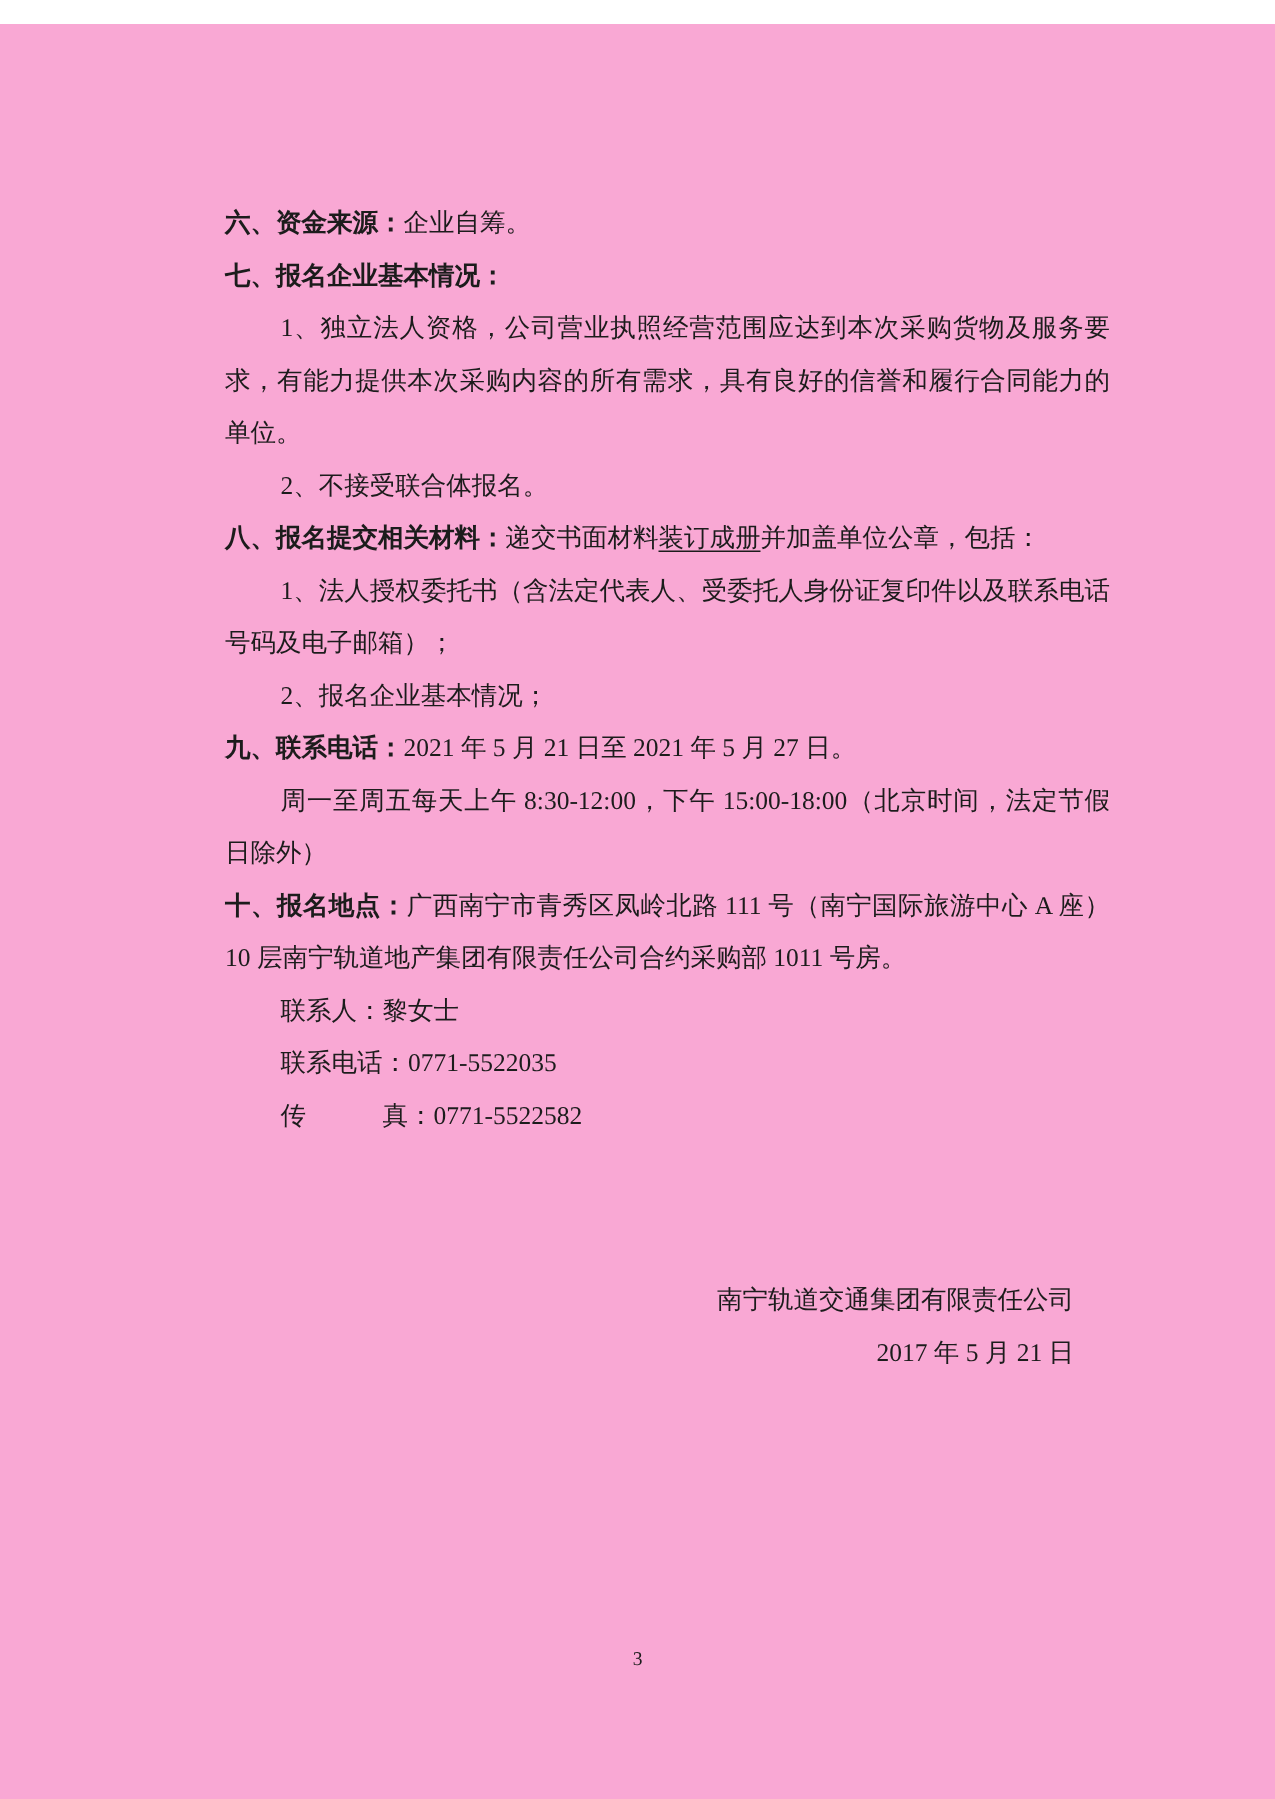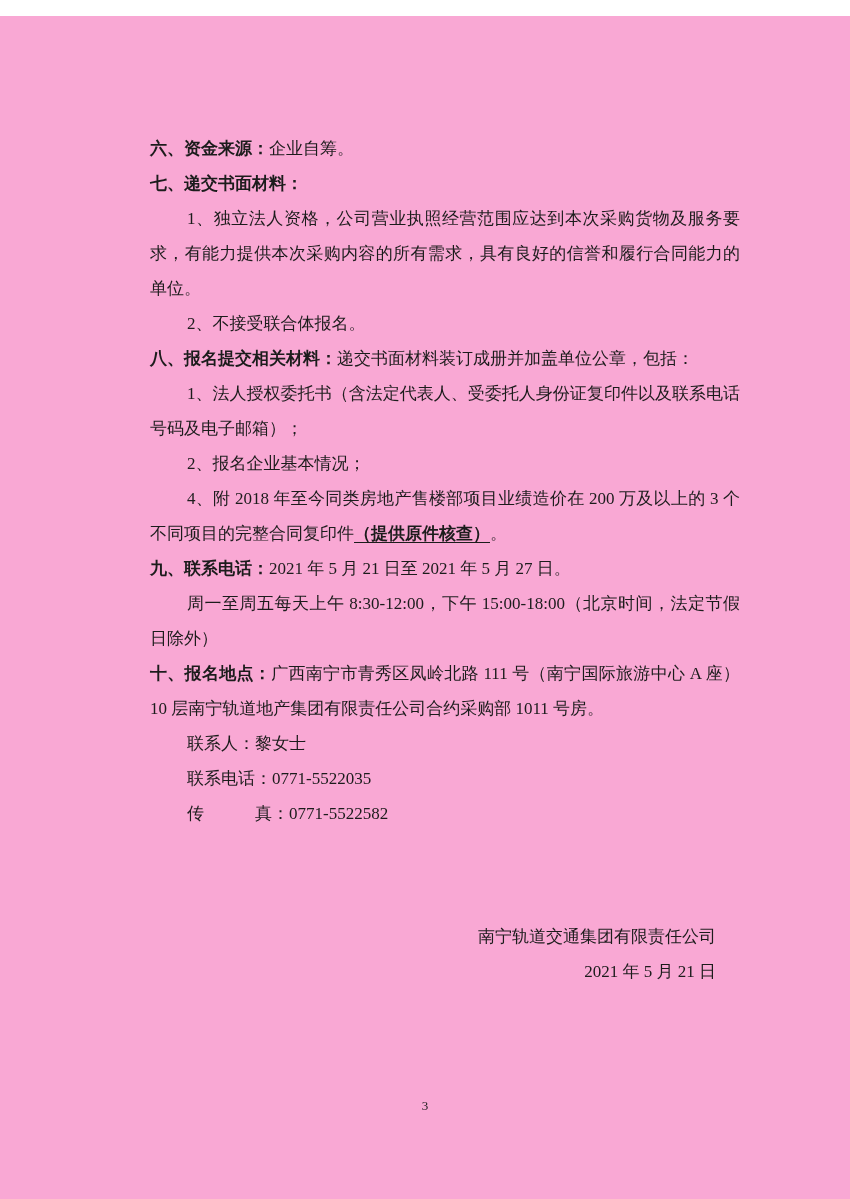--- a/index.html
+++ b/index.html
@@ -26,21 +26,21 @@
     width: 590px;
   }
   p.para {
     margin: 0;
     font-size: 17px;
     line-height: 35px;
     text-align: justify;
   }
   p.indent { text-indent: 37px; }
   .lbl { font-weight: bold; }
-  .u { text-underline-offset: 3px; }
+  .u { text-decoration: underline; text-underline-offset: 3px; }
   .bu { font-weight: bold; text-decoration: underline; text-underline-offset: 3px; }
   .sig {
     margin-top: 88px;
     padding-right: 24px;
   }
   .sig p.para { text-align: right; text-indent: 0; }
   .pagenum {
     position: absolute;
     top: 1081px;
     left: 0;
@@ -51,49 +51,48 @@
   }
 </style>
 </head>
 <body>
 
 <div class="page">
   <div class="content">
 
     <p class="para"><b class="lbl">六、资金来源：</b><span>企业自筹。</span></p>
 
-    <p class="para"><b class="lbl">七、递交书面材料：</b></p>
+    <p class="para"><b class="lbl">七、报名企业基本情况：</b></p>
 
     <p class="para indent">1、独立法人资格，公司营业执照经营范围应达到本次采购货物及服务要求，有能力提供本次采购内容的所有需求，具有良好的信誉和履行合同能力的单位。</p>
 
     <p class="para indent">2、不接受联合体报名。</p>
 
     <p class="para"><b class="lbl">八、报名提交相关材料：</b><span>递交书面材料</span><span class="u">装订成册</span><span>并加盖单位公章，包括：</span></p>
 
     <p class="para indent">1、法人授权委托书（含法定代表人、受委托人身份证复印件以及联系电话号码及电子邮箱）；</p>
 
     <p class="para indent">2、报名企业基本情况；</p>
 
 
-    <p class="para indent"><span>4、附 2018 年至今同类房地产售楼部项目业绩造价在 200 万及以上的 3 个不同项目的完整合同复印件</span><span class="bu">（提供原件核查）</span><span>。</span></p>
 
     <p class="para"><b class="lbl">九、联系电话：</b><span>2021 年 5 月 21 日至 2021 年 5 月 27 日。</span></p>
 
     <p class="para indent">周一至周五每天上午 8:30-12:00，下午 15:00-18:00（北京时间，法定节假日除外）</p>
 
     <p class="para"><b class="lbl">十、报名地点：</b><span>广西南宁市青秀区凤岭北路 111 号（南宁国际旅游中心 A 座）10 层南宁轨道地产集团有限责任公司合约采购部 1011 号房。</span></p>
 
     <p class="para indent">联系人：黎女士</p>
 
     <p class="para indent">联系电话：0771-5522035</p>
 
     <p class="para indent">传　　　真：0771-5522582</p>
 
 
     <div class="sig">
       <p class="para">南宁轨道交通集团有限责任公司</p>
-      <p class="para">2021 年 5 月 21 日</p>
+      <p class="para">2017 年 5 月 21 日</p>
     </div>
 
   </div>
 
   <div class="pagenum">3</div>
 </div>
 
 </body></html>

